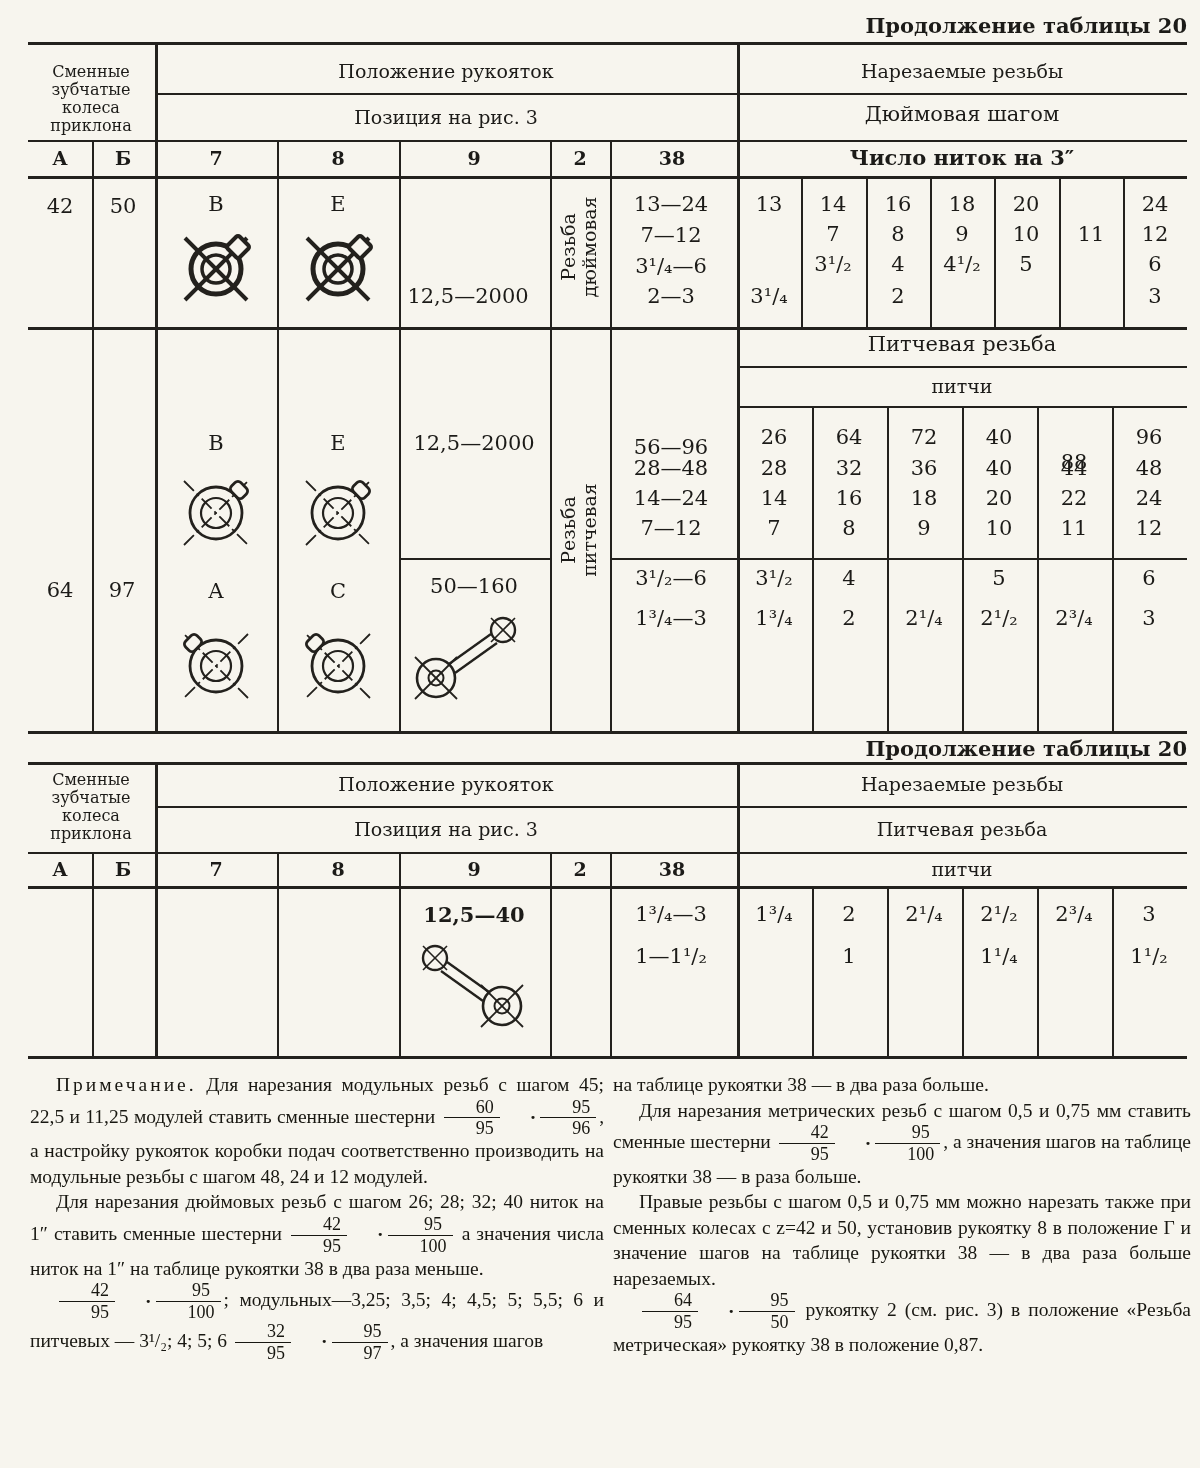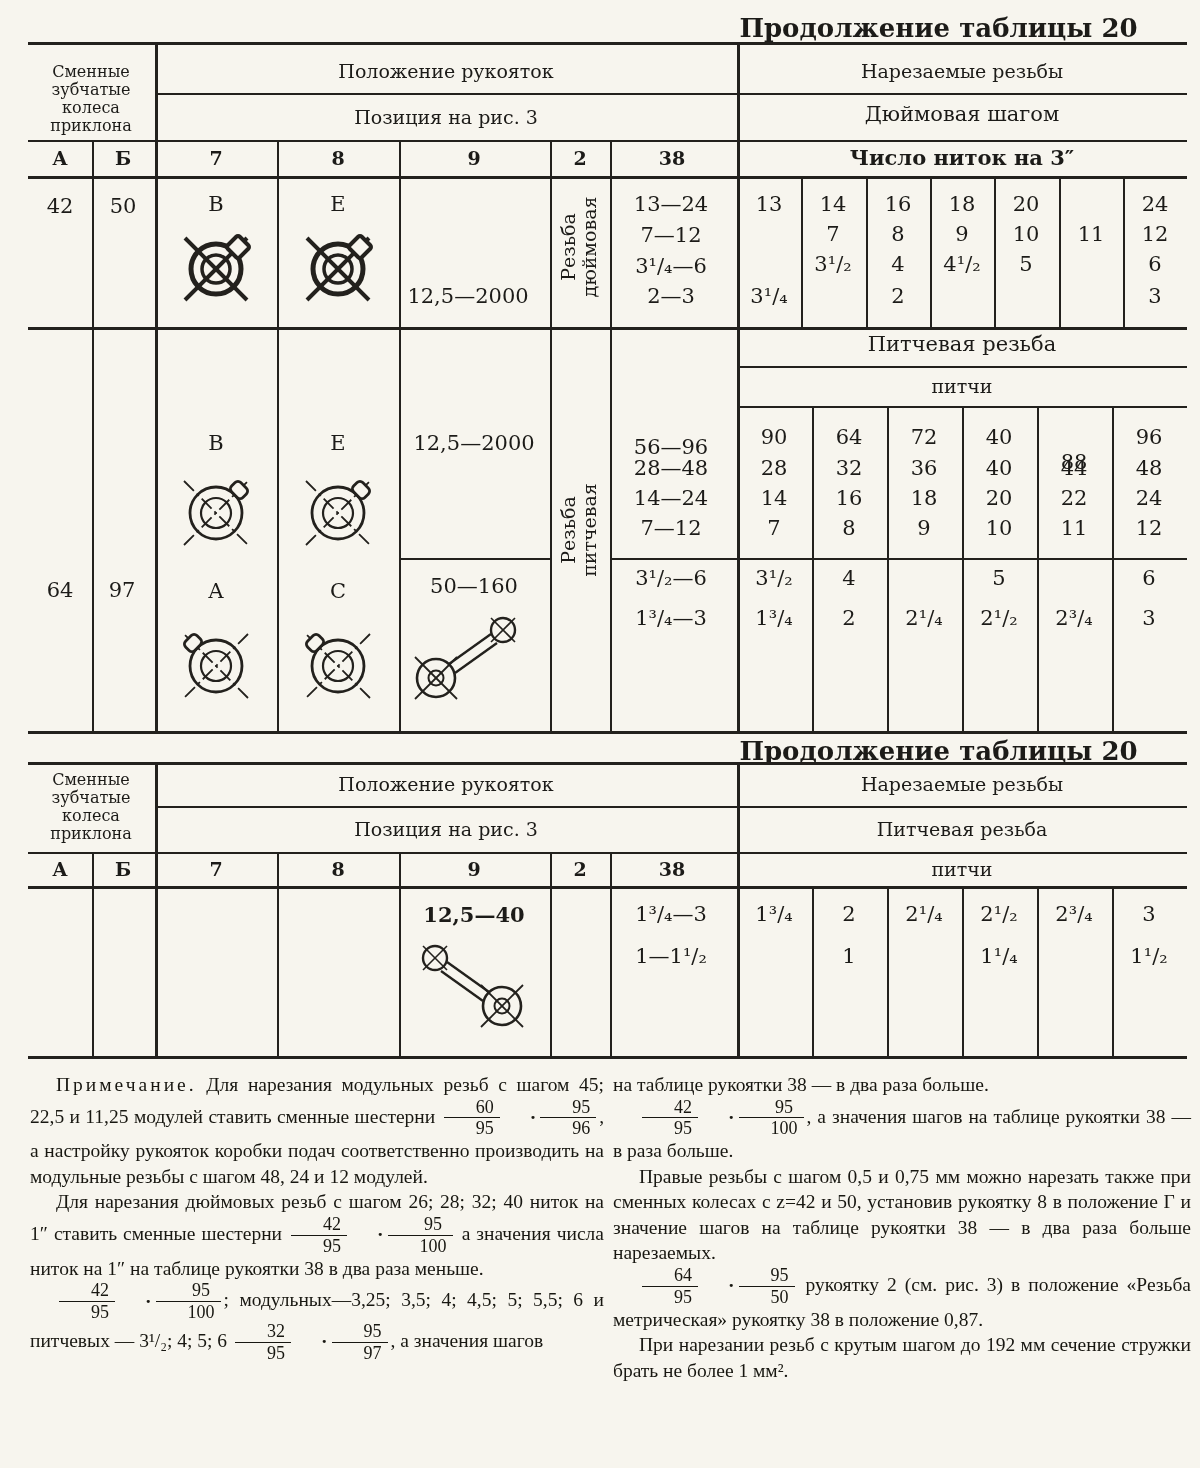--- a/index.html
+++ b/index.html
@@ -7,21 +7,21 @@
         font-family:"DejaVu Serif",serif;color:#1c1b18;}
   .ln{position:absolute;background:#23211d;display:block;}
   .tt{position:absolute;transform:translate(-50%,-50%);white-space:nowrap;text-align:center;
       font-family:"DejaVu Serif",serif;color:#1c1b18;}
   .pre{white-space:pre-line;}
   .s16{font-size:16px;line-height:18px;}
   .s19{font-size:19px;line-height:21px;}
   .s21{font-size:21px;}
   .b{font-weight:700;}
   .vr{transform:translate(-50%,-50%) rotate(-90deg);}
-  .cap{position:absolute;font-size:26px;font-weight:700;text-align:center;}
+  .cap{position:absolute;font-size:21px;font-weight:700;text-align:right;}
   .ico{position:absolute;}
   .notes{position:absolute;font-family:"Liberation Serif",serif;font-size:19.5px;line-height:25.5px;
          text-align:justify;color:#181711;}
   .notes p{margin:0;}
   .ind{text-indent:26px;}
   .sp1{letter-spacing:3px;}
   .fr{display:inline-block;vertical-align:middle;text-align:center;line-height:1.05;font-size:18px;margin:0 3px;}
   .fr b{display:block;font-weight:400;padding:0 6px 1px;border-bottom:1.7px solid #181711;}
   .fr i{display:block;font-style:normal;padding:1px 6px 0;}
   .mdot{display:inline-block;vertical-align:middle;margin:0 1px;font-weight:700;}
@@ -172,21 +172,21 @@
 <div class="tt s21" style="left:474px;top:586px">50—160</div>
 <svg class="ico" style="left:406px;top:612px" width="124" height="96">
       <use href="#lever"></use>
     </svg>
 <div class="tt s19 pre vr" style="left:579px;top:530px">Резьба
 питчевая</div>
 <div class="tt s21" style="left:671px;top:447px">56—96</div>
 <div class="tt s21" style="left:671px;top:468px">28—48</div>
 <div class="tt s21" style="left:671px;top:498px">14—24</div>
 <div class="tt s21" style="left:671px;top:528px">7—12</div>
-<div class="tt s21" style="left:774px;top:437px">90</div>
+<div class="tt s21" style="left:774px;top:437px">26</div>
 <div class="tt s21" style="left:849px;top:437px">64</div>
 <div class="tt s21" style="left:924px;top:437px">72</div>
 <div class="tt s21" style="left:999px;top:437px">40</div>
 <div class="tt s21" style="left:1074px;top:462px">88</div>
 <div class="tt s21" style="left:1149px;top:437px">96</div>
 <div class="tt s21" style="left:774px;top:468px">28</div>
 <div class="tt s21" style="left:849px;top:468px">32</div>
 <div class="tt s21" style="left:924px;top:468px">36</div>
 <div class="tt s21" style="left:999px;top:468px">40</div>
 <div class="tt s21" style="left:1074px;top:468px">44</div>
@@ -275,22 +275,21 @@
   <p class="ind"><span>Для нарезания дюймовых резьб с шагом 26; 28; 32; 40 ниток на 1″ ставить сменные шестерни</span>
     <span class="fr"><b>42</b><i>95</i></span><span class="mdot">·</span><span class="fr"><b>95</b><i>100</i></span>
     <span>а значения числа ниток на 1″ на таблице рукоятки 38 в два раза меньше.</span></p>
   <p class="ind">
     <span class="fr"><b>42</b><i>95</i></span><span class="mdot">·</span><span class="fr"><b>95</b><i>100</i></span><span>; модульных—3,25; 3,5; 4; 4,5; 5; 5,5; 6 и питчевых — 3¹/₂; 4; 5; 6</span>
     <span class="fr"><b>32</b><i>95</i></span><span class="mdot">·</span><span class="fr"><b>95</b><i>97</i></span><span>, а значения шагов</span></p>
 </div>
 
 <div class="notes" style="left:613px;top:1072px;width:578px">
   <p><span>на таблице рукоятки 38 — в два раза больше.</span></p>
-  <p class="ind">
+  <p class="ind"><span>Для нарезания метрических резьб с шагом 0,5 и 0,75 мм ставить сменные шестерни</span>
     <span class="fr"><b>42</b><i>95</i></span><span class="mdot">·</span><span class="fr"><b>95</b><i>100</i></span><span>, а значения шагов на таблице рукоятки 38 — в раза больше.</span></p>
   <p class="ind"><span>Правые резьбы с шагом 0,5 и 0,75 мм можно нарезать также при сменных колесах с z=42 и 50, установив рукоятку 8 в положение Г и значение шагов на таблице рукоятки 38 — в два раза больше нарезаемых.</span></p>
   <p class="ind">
     <span class="fr"><b>64</b><i>95</i></span><span class="mdot">·</span><span class="fr"><b>95</b><i>50</i></span>
     <span>рукоятку 2 (см. рис. 3) в положение «Резьба метрическая» рукоятку 38 в положение 0,87.</span></p>
-  <p class="ind"><span>При нарезании резьб с крутым шагом до 192 мм сечение стружки брать не более 1 мм².</span></p>
 </div>
 
 </div>
 
 </body></html>

